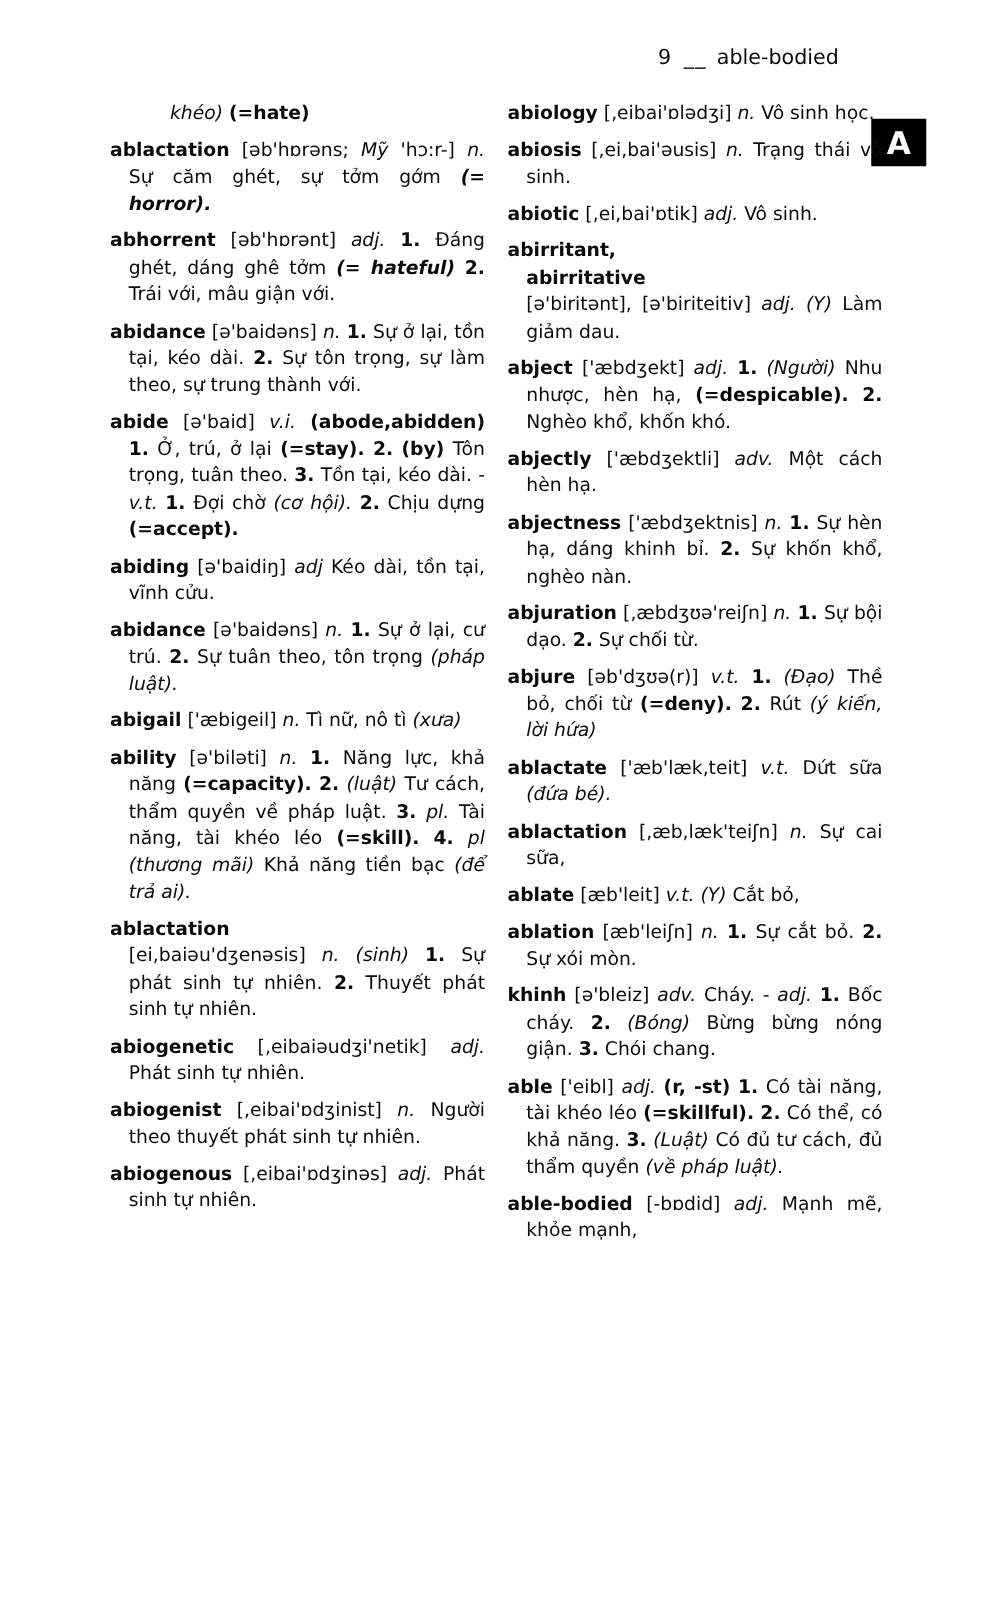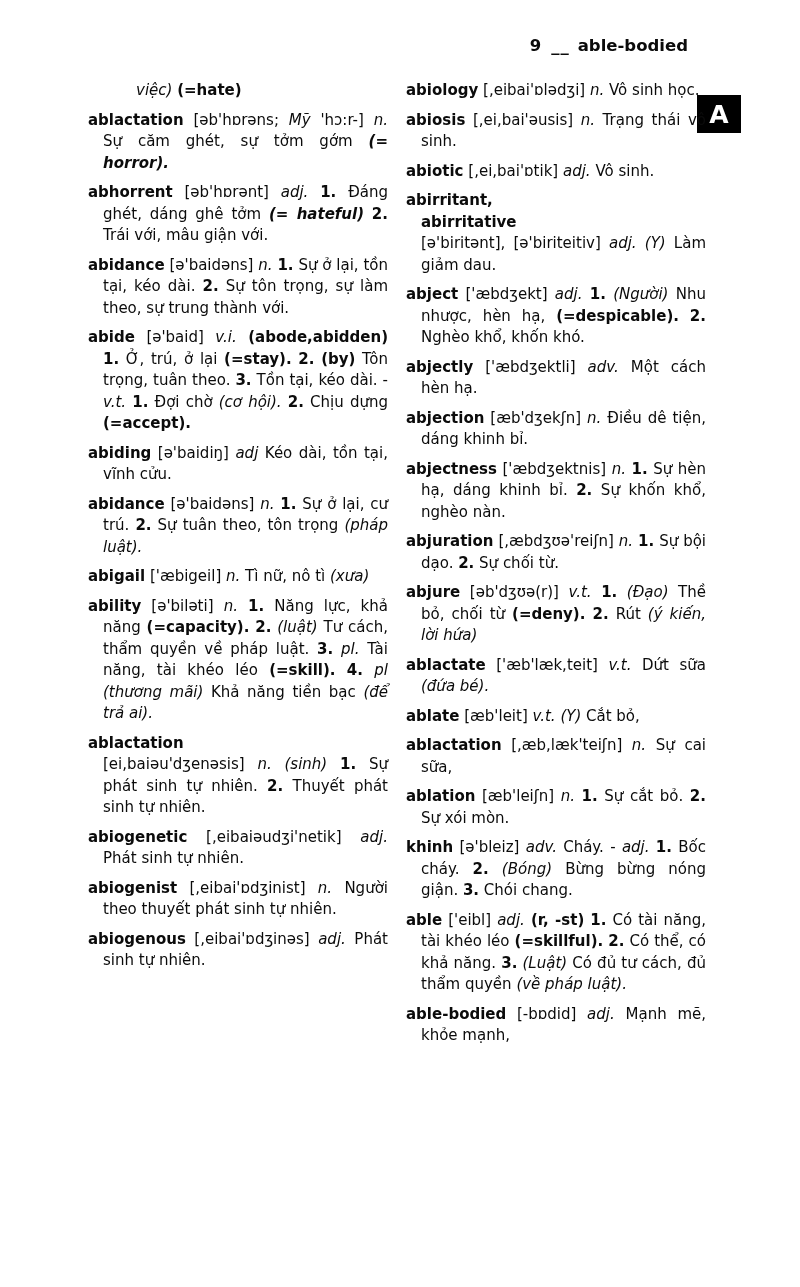--- a/index.html
+++ b/index.html
@@ -4,22 +4,22 @@
 <style>
   html,body{margin:0;padding:0;}
   body{
     width:800px;height:1287px;
     background:#ffffff;color:#0b0b0b;
     font-family:"DejaVu Sans","Liberation Sans",sans-serif;
     position:relative;overflow:hidden;
   }
   .page{position:absolute;inset:0;}
   .page-header{
-    position:absolute;top:36px;right:112px;
-    font-weight:bold;font-size:16.5px;white-space:nowrap;text-align:right;
+    position:absolute;top:36px;right:129px;
+    font-weight:normal;font-size:16.5px;white-space:nowrap;text-align:right;
   }
   .page-header .pn{margin-right:10px;}
   .page-header .sep{margin-right:8px;letter-spacing:1px;}
   .letter-tab{
     position:absolute;top:95px;right:59px;
     width:44px;height:38px;background:#000000;color:#ffffff;
     display:flex;align-items:center;justify-content:center;
     font-weight:bold;font-size:25px;
   }
   .columns{
@@ -47,48 +47,47 @@
   <div class="page-header">
     <span class="pn">9</span><span class="sep">__</span><span class="gw">able-bodied</span>
   </div>
 
   <div class="letter-tab">
     <span>A</span>
   </div>
 
   <div class="columns">
     <div class="col">
-        <p class="entry cont"><span class="i">việc)</span><span> </span><span class="b">(=hate)</span></p>
+        <p class="entry cont"><span class="i">khéo)</span><span> </span><span class="b">(=hate)</span></p>
         <p class="entry"><span class="b">ablactation</span><span> [əb'hɒrəns; </span><span class="i">Mỹ</span><span> 'hɔ:r-] </span><span class="i">n.</span><span> Sự căm ghét, sự tởm gớm </span><span class="bi">(= horror).</span></p>
         <p class="entry"><span class="b">abhorrent</span><span> [əb'hɒrənt] </span><span class="i">adj.</span><span> </span><span class="b">1.</span><span> Đáng ghét, dáng ghê tởm </span><span class="bi">(= hateful)</span><span> </span><span class="b">2.</span><span> Trái với, mâu giận với.</span></p>
         <p class="entry"><span class="b">abidance</span><span> [ə'baidəns] </span><span class="i">n.</span><span> </span><span class="b">1.</span><span> Sự ở lại, tồn tại, kéo dài. </span><span class="b">2.</span><span> Sự tôn trọng, sự làm theo, sự trung thành với.</span></p>
         <p class="entry"><span class="b">abide</span><span> [ə'baid] </span><span class="i">v.i.</span><span> </span><span class="b">(abode,abidden)</span><span> </span><span class="b">1.</span><span> Ở, trú, ở lại </span><span class="b">(=stay).</span><span> </span><span class="b">2.</span><span> </span><span class="b">(by)</span><span> Tôn trọng, tuân theo. </span><span class="b">3.</span><span> Tồn tại, kéo dài. - </span><span class="i">v.t.</span><span> </span><span class="b">1.</span><span> Đợi chờ </span><span class="i">(cơ hội).</span><span> </span><span class="b">2.</span><span> Chịu dựng </span><span class="b">(=accept).</span></p>
         <p class="entry"><span class="b">abiding</span><span> [ə'baidiŋ] </span><span class="i">adj</span><span> Kéo dài, tồn tại, vĩnh cửu.</span></p>
         <p class="entry"><span class="b">abidance</span><span> [ə'baidəns] </span><span class="i">n.</span><span> </span><span class="b">1.</span><span> Sự ở lại, cư trú. </span><span class="b">2.</span><span> Sự tuân theo, tôn trọng </span><span class="i">(pháp luật).</span></p>
         <p class="entry"><span class="b">abigail</span><span> ['æbigeil] </span><span class="i">n.</span><span> Tì nữ, nô tì </span><span class="i">(xưa)</span></p>
         <p class="entry"><span class="b">ability</span><span> [ə'biləti] </span><span class="i">n.</span><span> </span><span class="b">1.</span><span> Năng lực, khả năng </span><span class="b">(=capacity).</span><span> </span><span class="b">2.</span><span> </span><span class="i">(luật)</span><span> Tư cách, thẩm quyền về pháp luật. </span><span class="b">3.</span><span> </span><span class="i">pl.</span><span> Tài năng, tài khéo léo </span><span class="b">(=skill).</span><span> </span><span class="b">4.</span><span> </span><span class="i">pl (thương mãi)</span><span> Khả năng tiền bạc </span><span class="i">(để trả ai).</span></p>
         <p class="entry"><span class="b">ablactation</span><br><span>[ei,baiəu'dʒenəsis] </span><span class="i">n. (sinh)</span><span> </span><span class="b">1.</span><span> Sự phát sinh tự nhiên. </span><span class="b">2.</span><span> Thuyết phát sinh tự nhiên.</span></p>
         <p class="entry"><span class="b">abiogenetic</span><span> [,eibaiəudʒi'netik] </span><span class="i">adj.</span><span> Phát sinh tự nhiên.</span></p>
         <p class="entry"><span class="b">abiogenist</span><span> [,eibai'ɒdʒinist] </span><span class="i">n.</span><span> Người theo thuyết phát sinh tự nhiên.</span></p>
         <p class="entry"><span class="b">abiogenous</span><span> [,eibai'ɒdʒinəs] </span><span class="i">adj.</span><span> Phát sinh tự nhiên.</span></p>
       </div>
     <div class="col">
         <p class="entry"><span class="b">abiology</span><span> [,eibai'ɒlədʒi] </span><span class="i">n.</span><span> Vô sinh học.</span></p>
         <p class="entry"><span class="b">abiosis</span><span> [,ei,bai'əusis] </span><span class="i">n.</span><span> Trạng thái vô sinh.</span></p>
         <p class="entry"><span class="b">abiotic</span><span> [,ei,bai'ɒtik] </span><span class="i">adj.</span><span> Vô sinh.</span></p>
         <p class="entry"><span class="b">abirritant,</span><span class="fill" style="width: 118px;"></span><span class="b">abirritative</span><br><span>[ə'biritənt], [ə'biriteitiv] </span><span class="i">adj.</span><span> </span><span class="i">(Y)</span><span> Làm giảm dau.</span></p>
         <p class="entry"><span class="b">abject</span><span> ['æbdʒekt] </span><span class="i">adj.</span><span> </span><span class="b">1.</span><span> </span><span class="i">(Người)</span><span> Nhu nhược, hèn hạ, </span><span class="b">(=despicable).</span><span> </span><span class="b">2.</span><span> Nghèo khổ, khốn khó.</span></p>
         <p class="entry"><span class="b">abjectly</span><span> ['æbdʒektli] </span><span class="i">adv.</span><span> Một cách hèn hạ.</span></p>
-        <p class="entry"><span class="b">abjection</span><span> [æb'dʒekʃn] </span><span class="i">n.</span><span> Điều dê tiện, dáng khinh bỉ.</span></p>
         <p class="entry"><span class="b">abjectness</span><span> ['æbdʒektnis] </span><span class="i">n.</span><span> </span><span class="b">1.</span><span> Sự hèn hạ, dáng khinh bỉ. </span><span class="b">2.</span><span> Sự khốn khổ, nghèo nàn.</span></p>
         <p class="entry"><span class="b">abjuration</span><span> [,æbdʒʊə'reiʃn] </span><span class="i">n.</span><span> </span><span class="b">1.</span><span> Sự bội dạo. </span><span class="b">2.</span><span> Sự chối từ.</span></p>
         <p class="entry"><span class="b">abjure</span><span> [əb'dʒʊə(r)] </span><span class="i">v.t.</span><span> </span><span class="b">1.</span><span> </span><span class="i">(Đạo)</span><span> Thề bỏ, chối từ </span><span class="b">(=deny).</span><span> </span><span class="b">2.</span><span> Rút </span><span class="i">(ý kiến, lời hứa)</span></p>
         <p class="entry"><span class="b">ablactate</span><span> ['æb'læk,teit] </span><span class="i">v.t.</span><span> Dứt sữa </span><span class="i">(đứa bé).</span></p>
+        <p class="entry"><span class="b">ablactation</span><span> [,æb,læk'teiʃn] </span><span class="i">n.</span><span> Sự cai sữa,</span></p>
         <p class="entry"><span class="b">ablate</span><span> [æb'leit] </span><span class="i">v.t.</span><span> </span><span class="i">(Y)</span><span> Cắt bỏ,</span></p>
-        <p class="entry"><span class="b">ablactation</span><span> [,æb,læk'teiʃn] </span><span class="i">n.</span><span> Sự cai sữa,</span></p>
         <p class="entry"><span class="b">ablation</span><span> [æb'leiʃn] </span><span class="i">n.</span><span> </span><span class="b">1.</span><span> Sự cắt bỏ. </span><span class="b">2.</span><span> Sự xói mòn.</span></p>
         <p class="entry"><span class="b">khinh</span><span> [ə'bleiz] </span><span class="i">adv.</span><span> Cháy. - </span><span class="i">adj.</span><span> </span><span class="b">1.</span><span> Bốc cháy. </span><span class="b">2.</span><span> </span><span class="i">(Bóng)</span><span> Bừng bừng nóng giận. </span><span class="b">3.</span><span> Chói chang.</span></p>
         <p class="entry"><span class="b">able</span><span> ['eibl] </span><span class="i">adj.</span><span> </span><span class="b">(r, -st)</span><span> </span><span class="b">1.</span><span> Có tài năng, tài khéo léo </span><span class="b">(=skillful).</span><span> </span><span class="b">2.</span><span> Có thể, có khả năng. </span><span class="b">3.</span><span> </span><span class="i">(Luật)</span><span> Có đủ tư cách, đủ thẩm quyền </span><span class="i">(về pháp luật).</span></p>
         <p class="entry"><span class="b">able-bodied</span><span> [-bɒdid] </span><span class="i">adj.</span><span> Mạnh mẽ, khỏe mạnh,</span></p>
       </div>
   </div>
 
 </div>
 
 </body></html>

